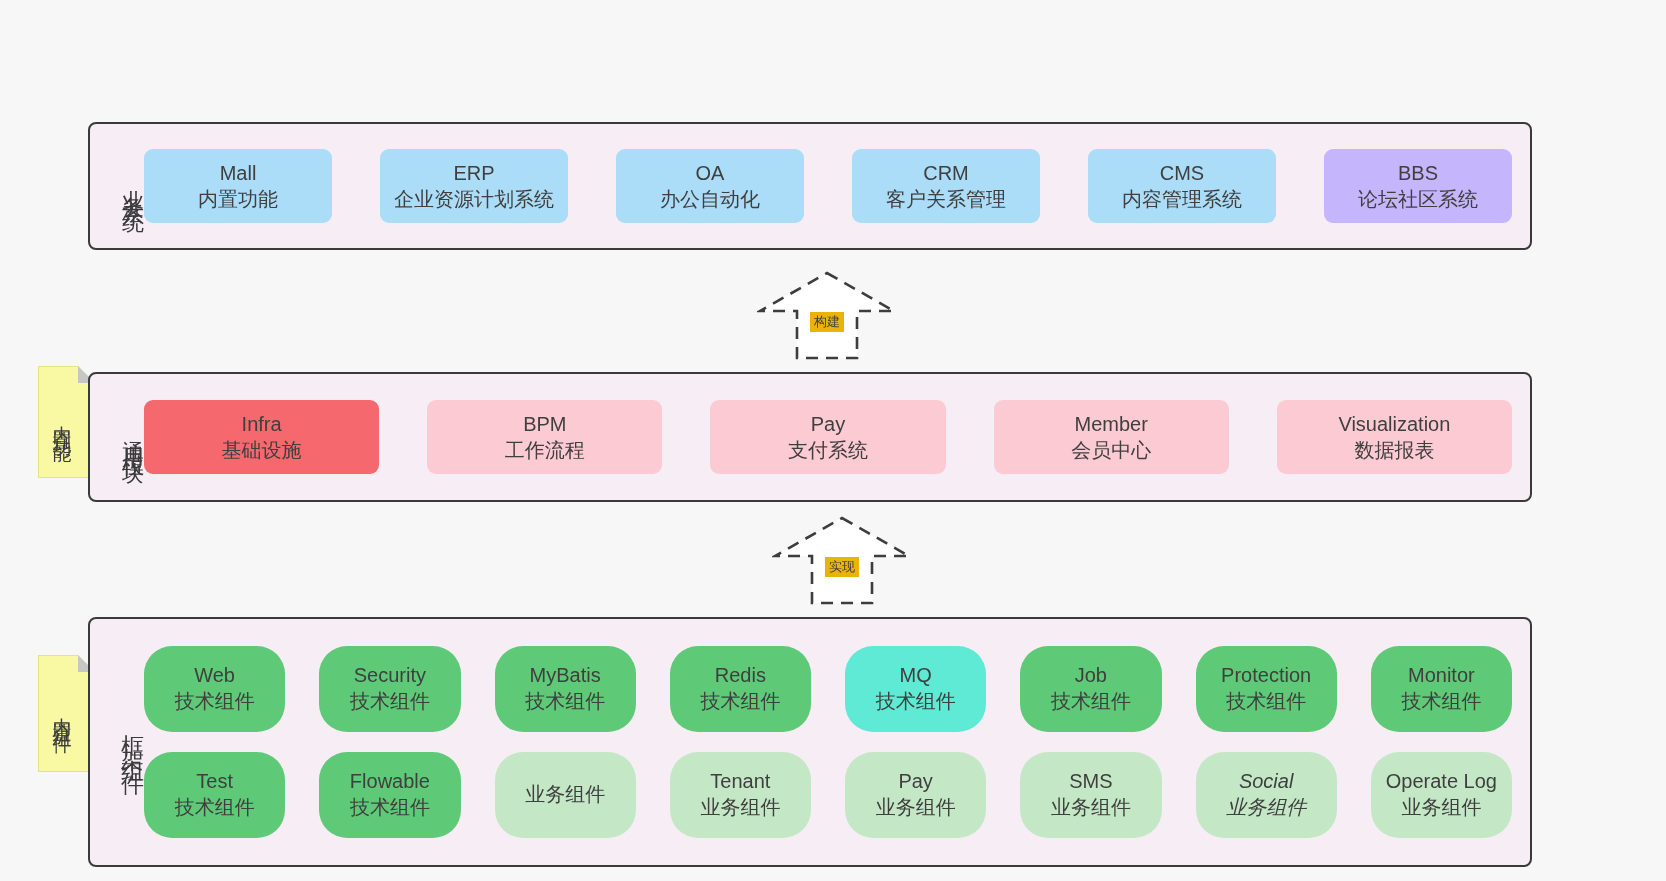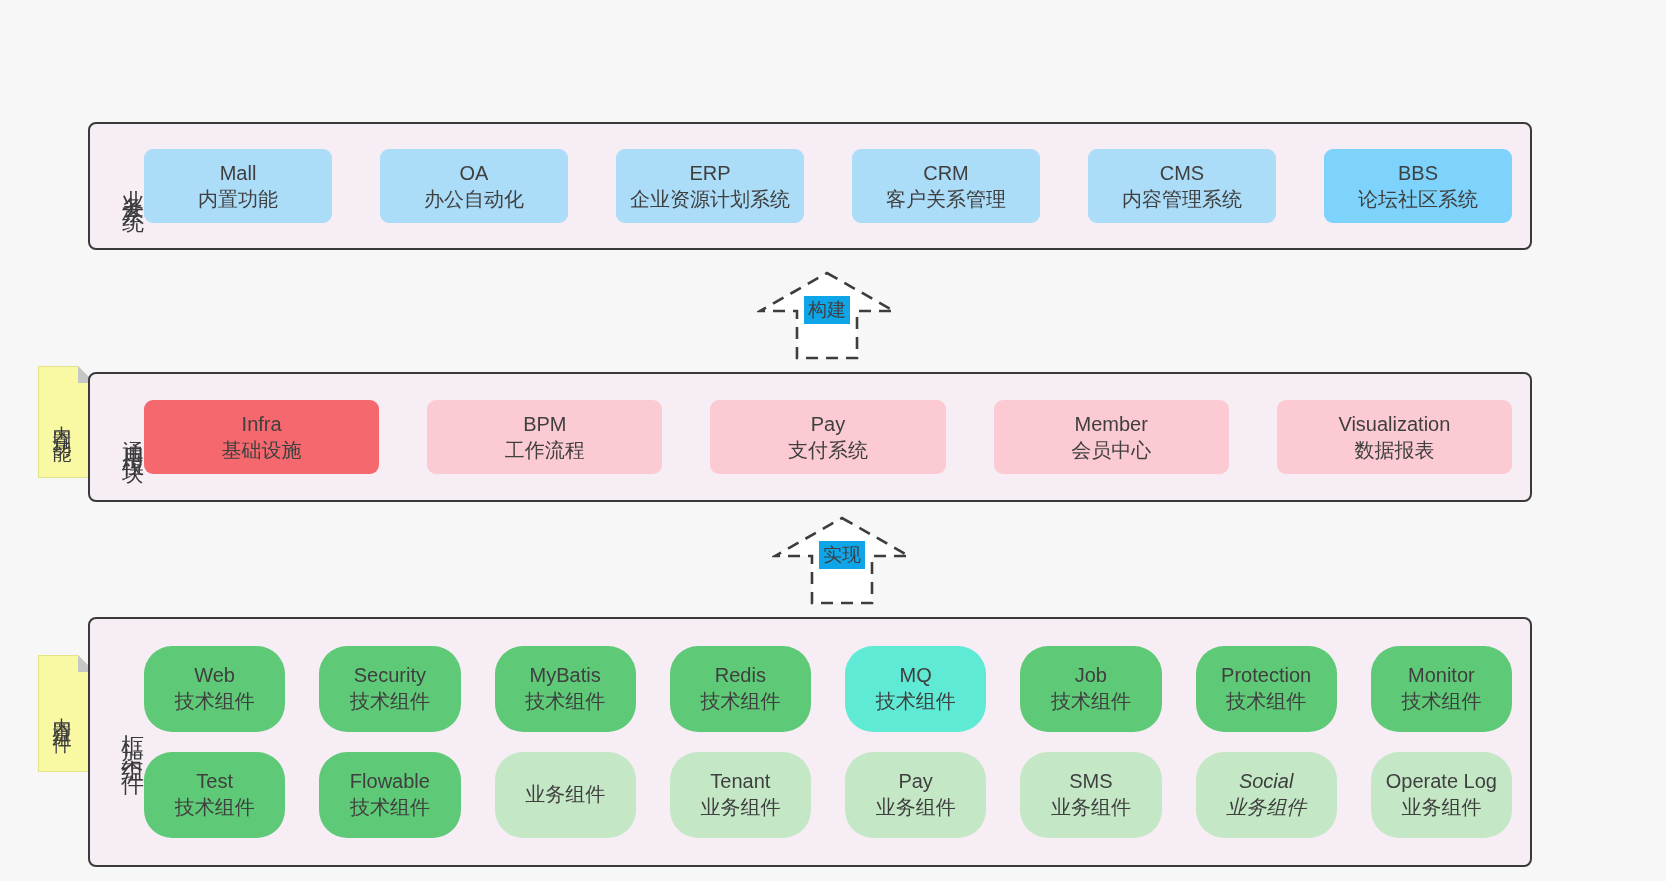--- a/index.html
+++ b/index.html
@@ -67,55 +67,55 @@
   }
   .fold-modules    { left:78px; top:366px; }
   .fold-components { left:78px; top:655px; }
 
   
   .up-arrow { position:absolute; width:140px; height:92px; z-index:1; }
   .arrow-build     { left:757px; top:270px; }
   .arrow-implement { left:772px; top:515px; }
   .up-arrow svg { display:block; }
   .arrow-label {
-    position:absolute; left:50%; top:26px; transform:translateX(-50%);
-    background:#0ea5e9; padding:1px 4px;
-    font-size:19px; color:#3f3f3f; white-space:nowrap;
+    position:absolute; left:50%; top:42px; transform:translateX(-50%);
+    background:#eab308; padding:1px 4px;
+    font-size:13px; color:#3f3f3f; white-space:nowrap;
   }
 </style>
 </head>
 <body>
 
 <div class="canvas">
 
   <div class="panel panel-business">
     <div class="panel-label">业务系统</div>
     <div class="rows">
         <div class="row row-6">
           <div class="box" style="background: rgb(171, 220, 248);">
             <div class="box-name">Mall</div>
             <div class="box-sub">内置功能</div>
           </div>
           <div class="box" style="background: rgb(171, 220, 248);">
+            <div class="box-name">ERP</div>
+            <div class="box-sub">企业资源计划系统</div>
+          </div>
+          <div class="box" style="background: rgb(171, 220, 248);">
             <div class="box-name">OA</div>
             <div class="box-sub">办公自动化</div>
           </div>
           <div class="box" style="background: rgb(171, 220, 248);">
-            <div class="box-name">ERP</div>
-            <div class="box-sub">企业资源计划系统</div>
-          </div>
-          <div class="box" style="background: rgb(171, 220, 248);">
             <div class="box-name">CRM</div>
             <div class="box-sub">客户关系管理</div>
           </div>
           <div class="box" style="background: rgb(171, 220, 248);">
             <div class="box-name">CMS</div>
             <div class="box-sub">内容管理系统</div>
           </div>
-          <div class="box" style="background: #7dd3fc;">
+          <div class="box" style="background: #c4b5fd;">
             <div class="box-name">BBS</div>
             <div class="box-sub">论坛社区系统</div>
           </div>
         </div>
       </div>
   </div>
 
   <div class="up-arrow arrow-build">
     <svg width="140" height="92" viewBox="0 0 140 92">
       <polygon points="70,3 137,41 100,41 100,88 40,88 40,41 3,41" fill="#ffffff" stroke="#3d3d3d" stroke-width="2.6" stroke-dasharray="12 8"></polygon>

